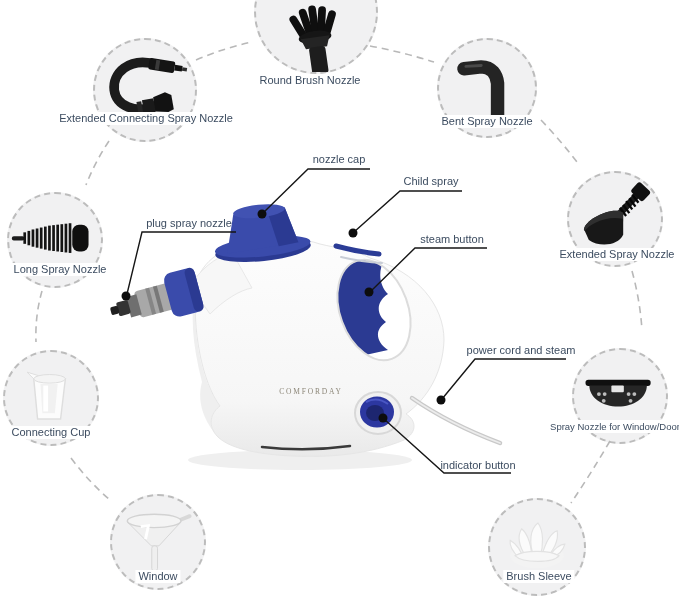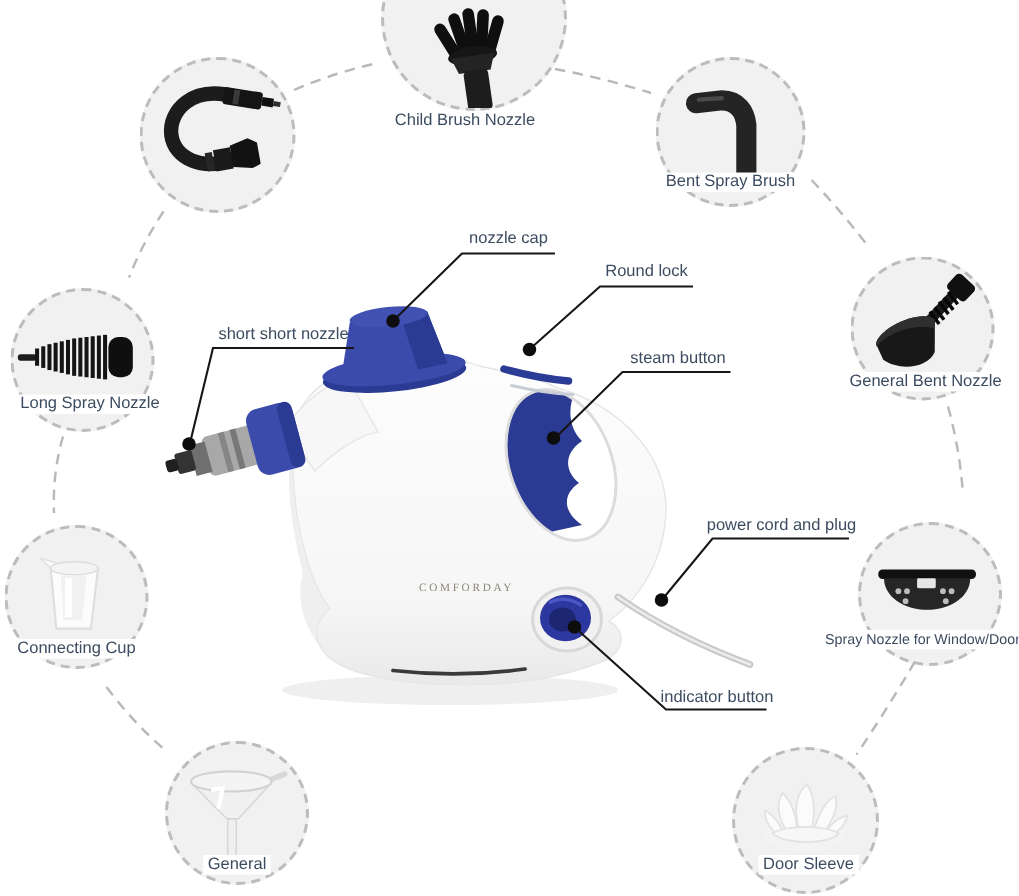--- a/index.html
+++ b/index.html
@@ -258,29 +258,30 @@
     <g fill="#0d0d0d">
       <circle cx="262" cy="214" r="4.5"></circle>
       <circle cx="353" cy="233" r="4.5"></circle>
       <circle cx="369" cy="292" r="4.5"></circle>
       <circle cx="126" cy="296" r="4.5"></circle>
       <circle cx="441" cy="400" r="4.5"></circle>
       <circle cx="383" cy="418" r="4.5"></circle>
     </g>
   </svg>
 
-  <div class="acc-label" style="left:310px;top:74px">Child Brush Nozzle</div>
-  <div class="acc-label" style="left:487px;top:115px">Bent Spray Brush</div>
-  <div class="acc-label" style="left:617px;top:248px">General Bent Nozzle</div>
+  <div class="acc-label" style="left:146px;top:112px">Extended Connecting Spray Nozzle</div>
+  <div class="acc-label" style="left:310px;top:74px">Round Brush Nozzle</div>
+  <div class="acc-label" style="left:487px;top:115px">Bent Spray Nozzle</div>
+  <div class="acc-label" style="left:617px;top:248px">Extended Spray Nozzle</div>
   <div class="acc-label small" style="left:615px;top:420px">Spray Nozzle for Window/Door</div>
-  <div class="acc-label" style="left:539px;top:570px">Door Sleeve</div>
-  <div class="acc-label" style="left:158px;top:570px">General</div>
+  <div class="acc-label" style="left:539px;top:570px">Brush Sleeve</div>
+  <div class="acc-label" style="left:158px;top:570px">Window</div>
   <div class="acc-label" style="left:51px;top:426px">Connecting Cup</div>
   <div class="acc-label" style="left:60px;top:263px">Long Spray Nozzle</div>
 
   <div class="co-label" style="left:339px;top:153px">nozzle cap</div>
-  <div class="co-label" style="left:431px;top:175px">Round lock</div>
+  <div class="co-label" style="left:431px;top:175px">Child spray</div>
   <div class="co-label" style="left:452px;top:233px">steam button</div>
-  <div class="co-label" style="left:189px;top:217px">short short nozzle</div>
-  <div class="co-label" style="left:521px;top:344px">power cord and plug</div>
+  <div class="co-label" style="left:189px;top:217px">plug spray nozzle</div>
+  <div class="co-label" style="left:521px;top:344px">power cord and steam</div>
   <div class="co-label" style="left:478px;top:459px">indicator button</div>
 
 </div>
 
 </body></html>

